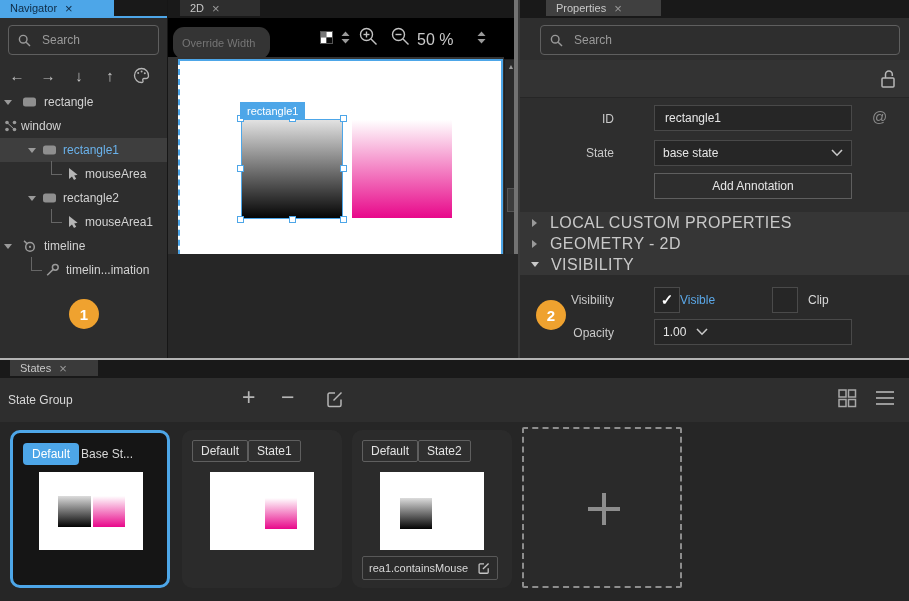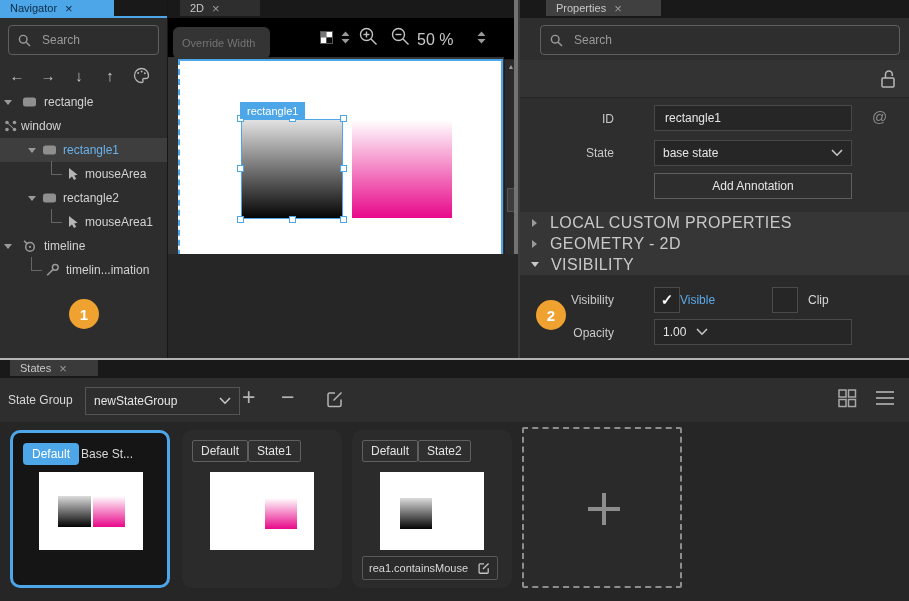--- a/index.html
+++ b/index.html
@@ -178,21 +178,21 @@
 
 <div class="panel" style="left:168px;top:0;width:350px;height:254px;background:#000000;border-right:4px solid #737373">
   <div class="tabbar">
     <div class="tab" style="left:12px;width:60px;background:#2e2e2e">
       <span>2D</span>
       <span class="close">×</span>
     </div>
   </div>
 
   <div class="abs" style="left:0;top:18px;width:350px;height:39px">
-    <div class="abs" style="left:5px;top:9px;width:97px;height:27px;background:#343434;border-radius:6px;display:flex;align-items:center;padding:16px 7px">
+    <div class="abs" style="left:5px;top:9px;width:97px;height:27px;background:#343434;border-radius:11px;display:flex;align-items:center;padding:16px 7px">
       <input style="width: 100%; background: transparent; border: none; outline: none; color: rgb(143, 143, 143); font-size: 11px; font-family: inherit;" placeholder="Override Width">
     </div>
     <span class="abs" style="left:152px;top:13px">
       <svg width="13" height="13" viewBox="0 0 13 13">
           <rect x="0" y="0" width="13" height="13" fill="#555"></rect>
           <rect x="1" y="1" width="5.5" height="5.5" fill="#777"></rect>
           <rect x="6.5" y="1" width="5.5" height="5.5" fill="#fff"></rect>
           <rect x="1" y="6.5" width="5.5" height="5.5" fill="#fff"></rect>
           <rect x="6.5" y="6.5" width="5.5" height="5.5" fill="#0a0a0a"></rect>
         </svg>
@@ -355,26 +355,20 @@
 <div class="panel" style="left:0;top:360px;width:909px;height:241px;background:#262626">
   <div class="tabbar">
     <div class="tab" style="left:10px;width:68px;background:#3a3a3a">
       <span>States</span>
       <span class="close">×</span>
     </div>
   </div>
 
   <div class="abs" style="left:0;top:18px;width:909px;height:44px;background:#2e2e2e">
     <span class="abs" style="left:8px;top:15px;font-size:12px;color:#d8d8d8">State Group</span>
-    <div class="field" style="left:85px;top:9px;width:155px;height:28px;background:#2e2e2e;border-color:#555">
-      <span style="flex:1">newStateGroup</span>
-      <svg width="12" height="8" viewBox="0 0 12 8">
-          <polyline points="1,1 6,6.2 11,1" fill="none" stroke="#c8c8c8" stroke-width="1.6"></polyline>
-        </svg>
-    </div>
     <span class="abs" style="left:242px;top:6px;font-size:23px;font-weight:300;color:#b5b5b5"><span>+</span></span>
     <span class="abs" style="left:281px;top:6px;font-size:23px;font-weight:300;color:#b5b5b5"><span>−</span></span>
     <span class="abs" style="left:325px;top:11px">
       <svg width="20" height="20" viewBox="0 0 20 20">
           <path d="M16 10.5 V16 a1.5 1.5 0 0 1-1.5 1.5 H4.5 A1.5 1.5 0 0 1 3 16 V5.5 A1.5 1.5 0 0 1 4.5 4 H10" fill="none" stroke="#b5b5b5" stroke-width="1.5"></path>
           <line x1="8.5" y1="11.5" x2="16.5" y2="3.5" stroke="#b5b5b5" stroke-width="1.5"></line>
         </svg>
     </span>
     <span class="abs" style="left:837px;top:10px">
       <svg width="20" height="20" viewBox="0 0 20 20">

